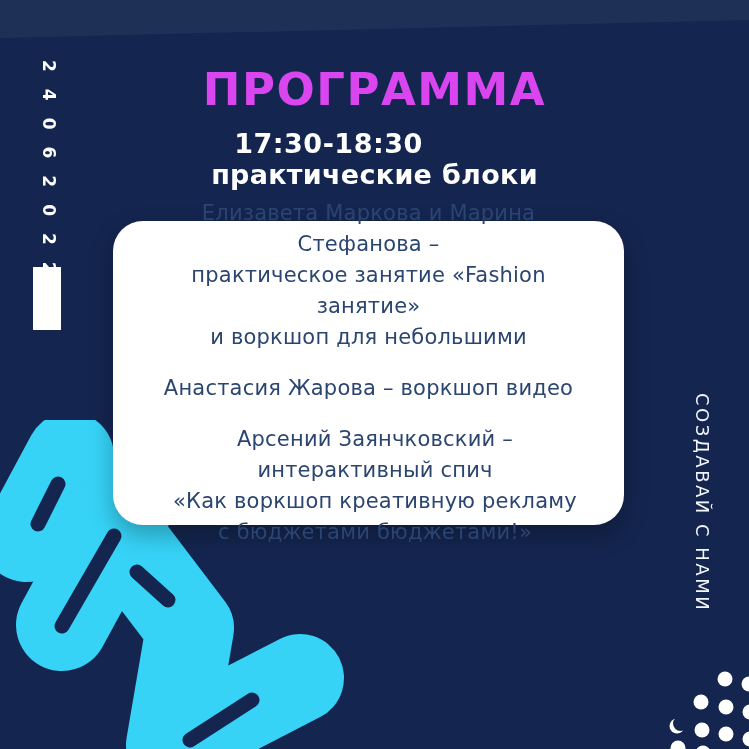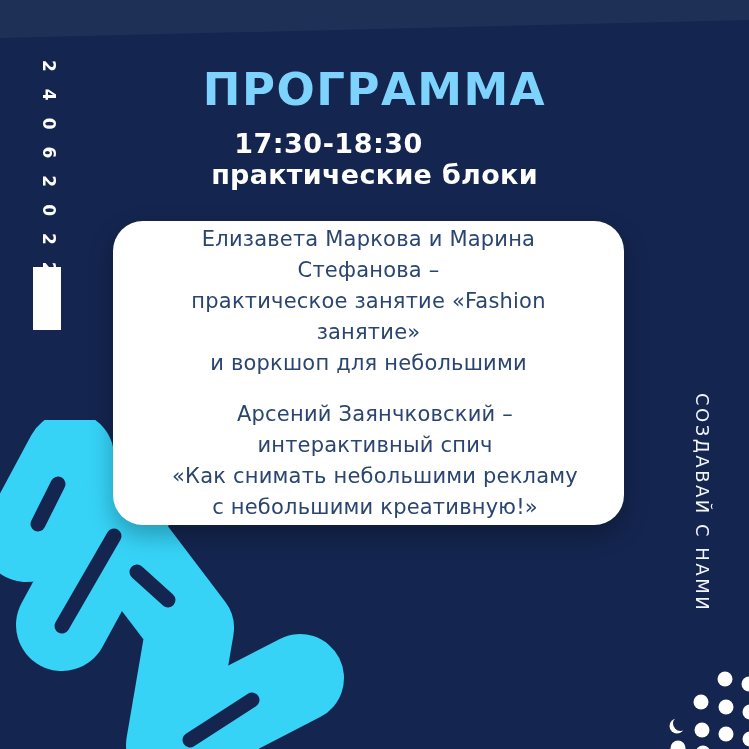--- a/index.html
+++ b/index.html
@@ -22,21 +22,21 @@
     transform:rotate(90deg);transform-origin:left top;
     color:#FFFFFF;font-size:17px;font-weight:700;
     letter-spacing:17px;white-space:nowrap;line-height:22px;
   }
   .white-bar{
     position:absolute;left:33px;top:267px;width:28px;height:63px;
     background:#FFFFFF;
   }
   .title{
     position:absolute;left:0;top:66px;width:749px;margin:0;
-    text-align:center;color:#7dd3fc;
+    text-align:center;color:#d946ef;
     font-size:45px;font-weight:800;letter-spacing:1.5px;line-height:48px;
   }
   .time-range{
     position:absolute;left:0;top:129px;width:657px;
     text-align:center;color:#FFFFFF;
     font-size:27px;font-weight:800;letter-spacing:0.5px;line-height:30px;
   }
   .subtitle{
     position:absolute;left:0;top:160px;width:749px;
     text-align:center;color:#FFFFFF;
@@ -100,23 +100,26 @@
     </g>
   </svg>
 
   <div class="card">
     <p>
       <span>Елизавета Маркова и Марина Стефанова –</span><br>
       <span>практическое занятие «Fashion занятие»</span><br>
       <span>и воркшоп для небольшими</span>
     </p>
     <p>
+      <span>Анастасия Жарова – воркшоп видео</span>
+    </p>
+    <p>
       <span>Арсений Заянчковский – интерактивный спич</span><br>
-      <span>«Как снимать небольшими рекламу</span><br>
-      <span>с небольшими креативную!»</span>
+      <span>«Как воркшоп креативную рекламу</span><br>
+      <span>с бюджетами бюджетами!»</span>
     </p>
   </div>
 
   <div class="side-text">СОЗДАВАЙ С НАМИ</div>
 
   <svg class="dots" width="109" height="89" viewBox="0 0 109 89">
     <g fill="#FFFFFF">
       <circle cx="85" cy="19" r="7.5"></circle>
       <circle cx="109" cy="24" r="7.5"></circle>
       <circle cx="61" cy="42" r="7.5"></circle>

